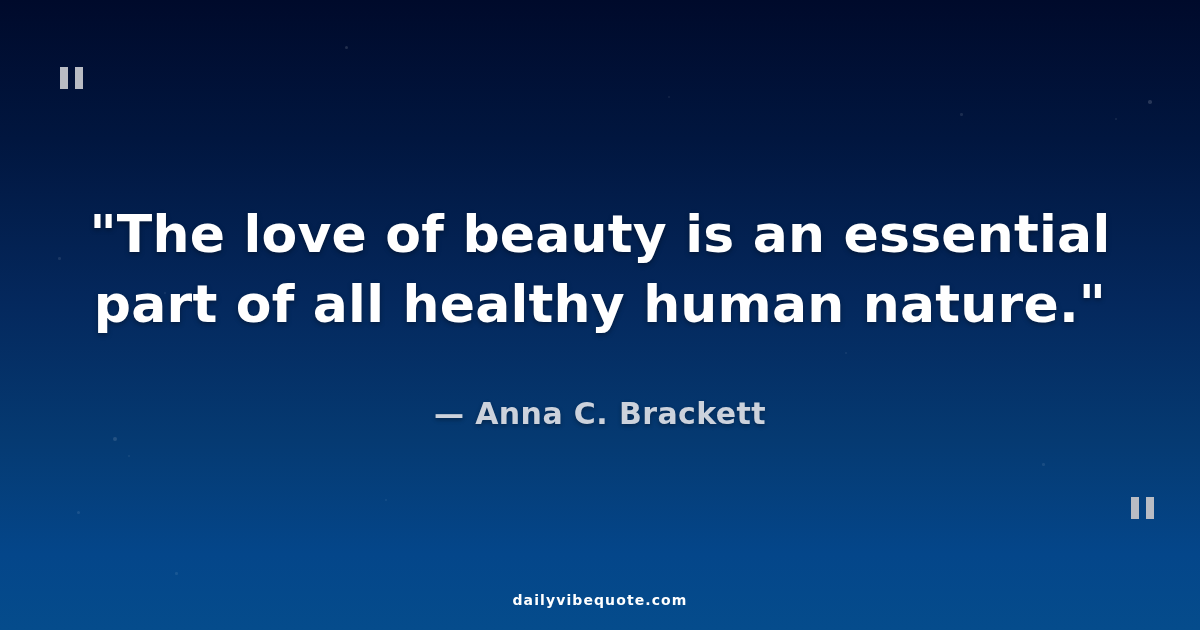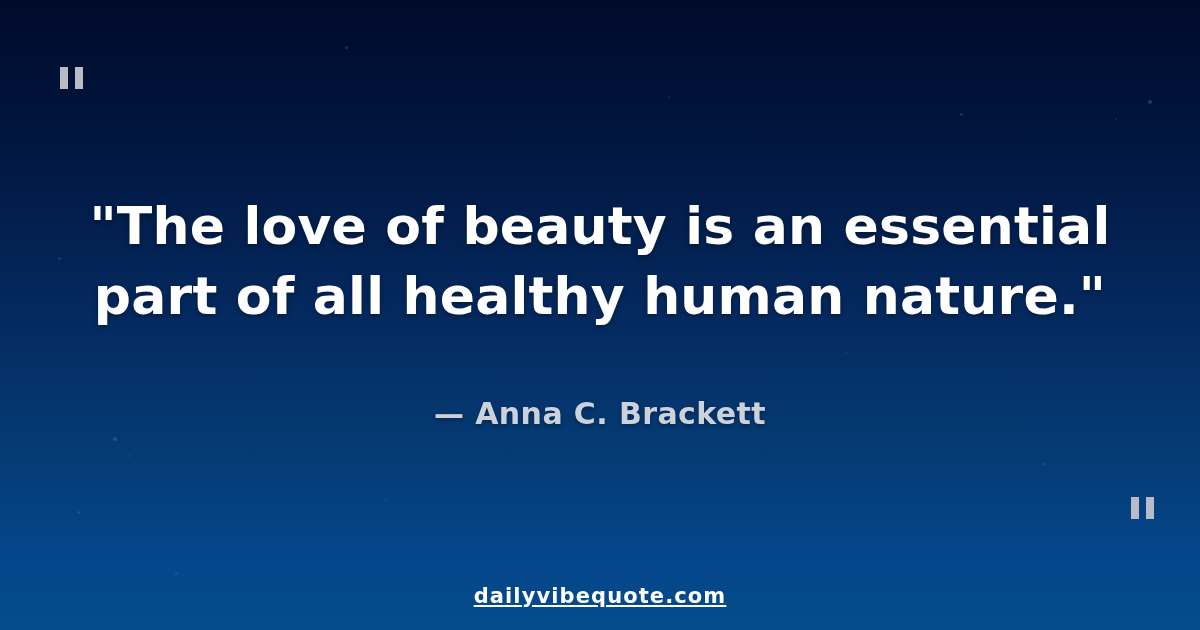--- a/index.html
+++ b/index.html
@@ -73,41 +73,40 @@
     text-align: center;
     color: #ffffff;
     font-size: 52px;
     font-weight: bold;
     line-height: 70px;
     letter-spacing: 0.2px;
     text-shadow: 0 2px 5px rgba(0, 0, 0, 0.35);
   }
 
   .attribution {
-    margin: 8px;
+    margin: 0;
     padding-top: 57px;
     text-align: center;
     color: #ccd2dc;
     font-size: 30px;
     font-weight: bold;
     letter-spacing: 0.4px;
     text-shadow: 0 2px 4px rgba(0, 0, 0, 0.3);
   }
 
   .footer {
     position: absolute;
     left: 0;
     right: 0;
     bottom: 22px;
     text-align: center;
     color: #ffffff;
-    font-size: 21px;
+    font-size: 14px;
     font-weight: bold;
     letter-spacing: 1.1px;
-    text-decoration: underline;
   }
 </style>
 </head>
 <body>
 
 <div class="card">
 
   <div class="specks">
       <span class="speck" style="left: 345px; top: 46px; width: 3px; height: 3px; opacity: 0.13;"></span>
       <span class="speck" style="left: 1148px; top: 100px; width: 3.5px; height: 3.5px; opacity: 0.15;"></span>

